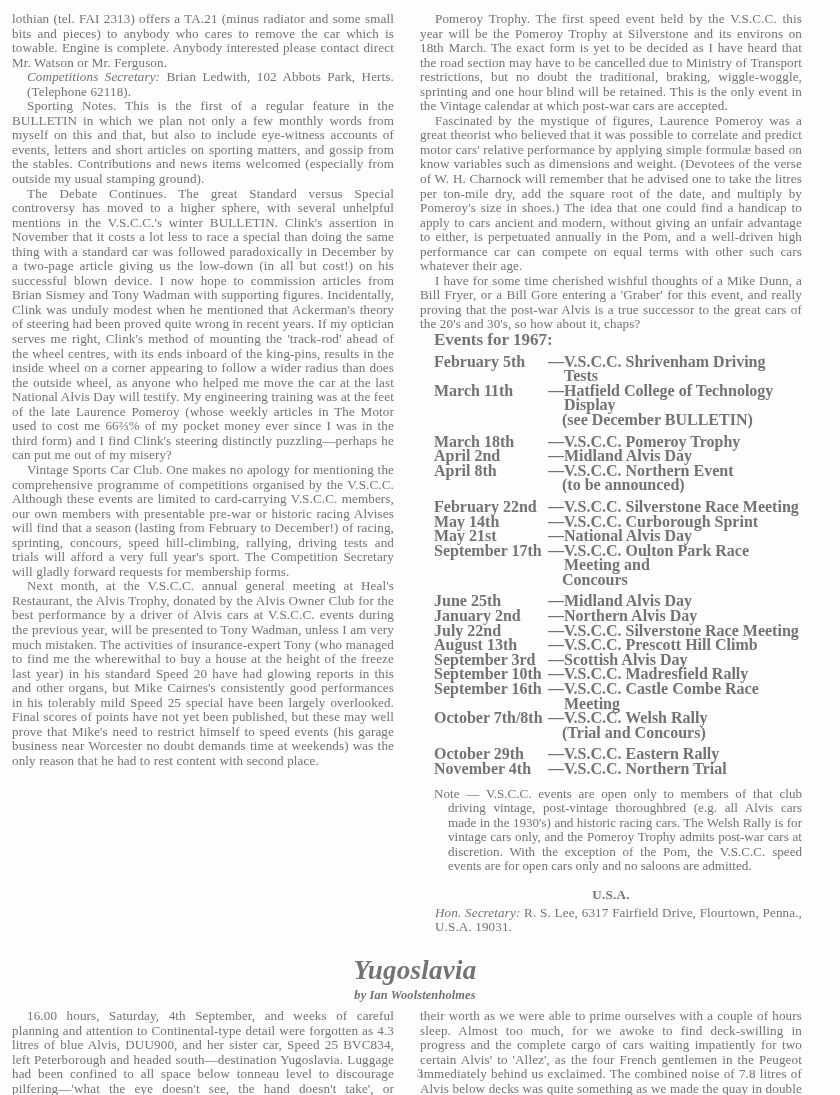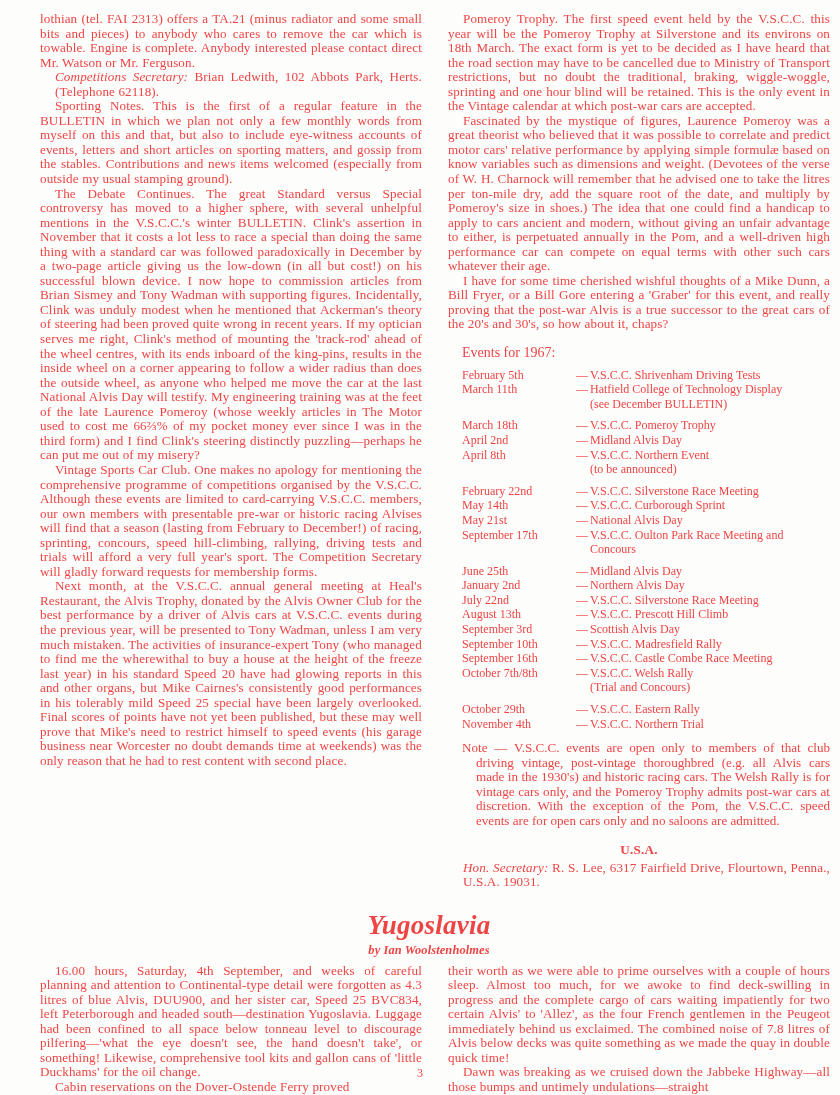--- a/index.html
+++ b/index.html
@@ -7,23 +7,23 @@
     margin: 0;
     padding: 0;
     background: #ffffff;
   }
   .page {
     position: relative;
     width: 840px;
     height: 1095px;
     background: #fdfdfc;
     box-sizing: border-box;
-    padding: 12px 22px 10px 40px;
+    padding: 12px 22px 10px 12px;
     font-family: "Liberation Serif", "DejaVu Serif", serif;
-    color: #ef4444;
+    color: #737373;
     overflow: hidden;
   }
   .columns {
     display: flex;
     gap: 26px;
     align-items: flex-start;
   }
   .col {
     width: 382px;
     flex: 0 0 382px;
@@ -51,30 +51,31 @@
   .sec-label {
     font-style: italic;
     font-weight: normal;
   }
   .hang {
     text-indent: -15px;
     padding-left: 15px;
   }
   
   .events-head {
-    font-weight: normal;
-    font-size: 14px;
+    font-weight: bold;
+    font-size: 17px;
     line-height: 14.55px;
-    margin: 14px 0 7px 0;
+    margin: 1px 0 7px 0;
     padding-left: 14px;
   }
   .events {
     padding-left: 14px;
-    font-size: 12px;
+    font-size: 16px;
     line-height: 14.6px;
+    font-weight: bold;
   }
   .ev-row {
     display: flex;
     align-items: flex-start;
   }
   .ev-row.gap { margin-top: 7px; }
   .ev-date {
     flex: 0 0 114px;
     white-space: nowrap;
   }

